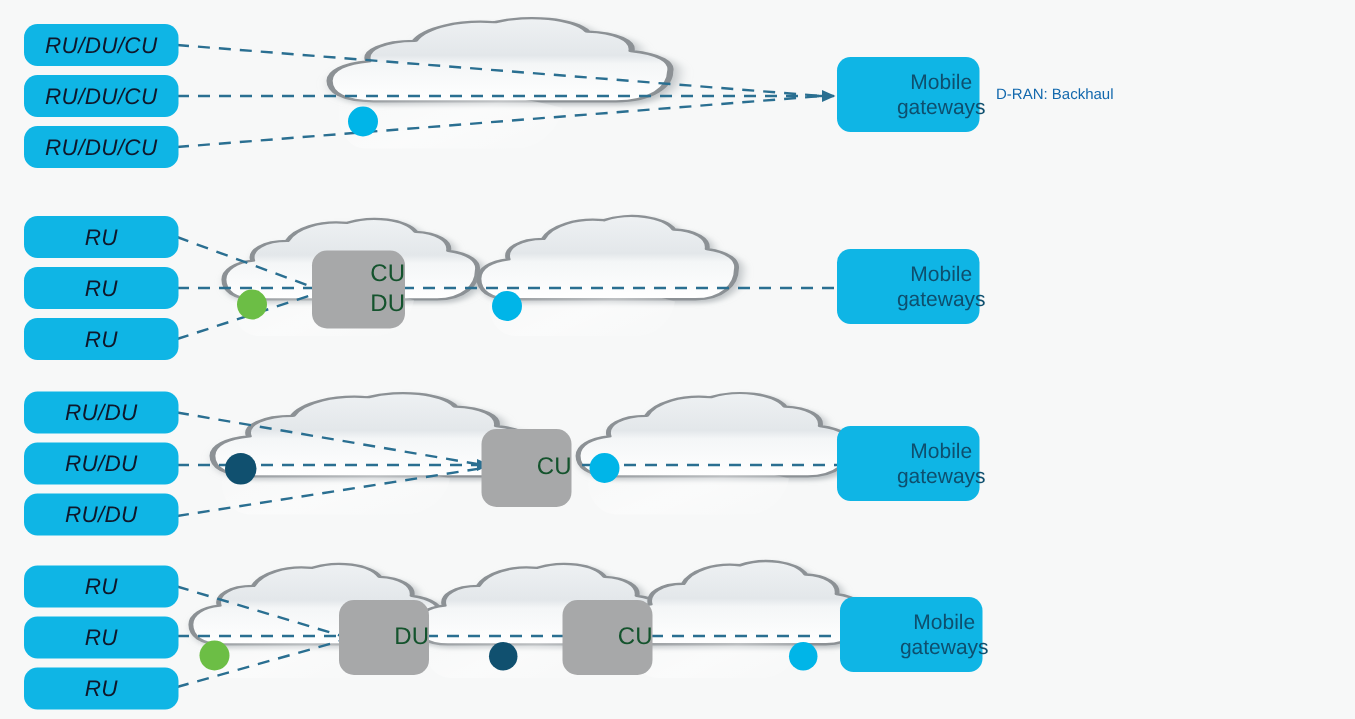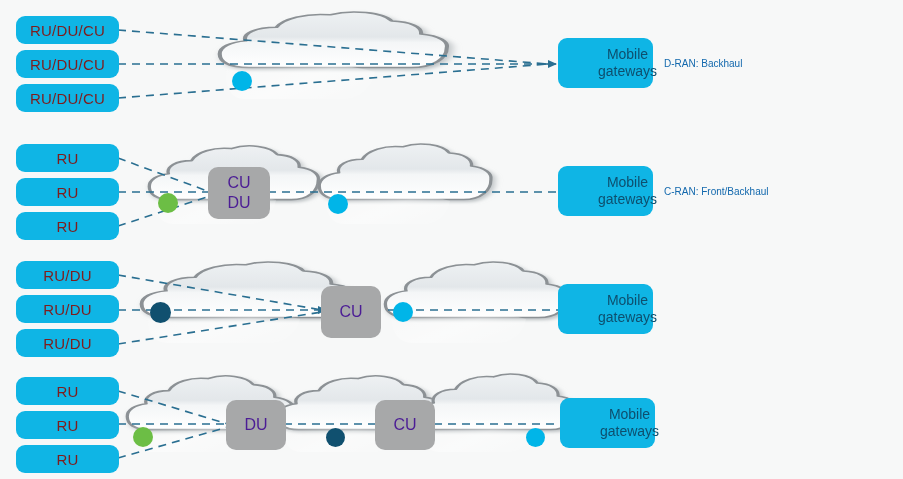--- a/index.html
+++ b/index.html
@@ -11,47 +11,48 @@
     position:relative;
   }
   #stage{position:absolute;left:0;top:0;width:903px;height:479px;}
   svg.layer{position:absolute;left:0;top:0;width:903px;height:479px;}
   .node{position:absolute;box-sizing:border-box;}
 
   
   .pill{
     background:#0fb5e5;
     border-radius:9px;
-    color:#7f1d1d;
+    color:#0f172a;
     font-size:15px;
     display:flex;align-items:center;justify-content:center;
     letter-spacing:0.2px;
     z-index:6;
+    font-style:italic;
   }
   
   .gw{
     background:#0fb5e5;
     border-radius:9px;
     color:#0e4f6e;
     font-size:14px;
     line-height:17px;
     display:flex;align-items:center;justify-content:center;
     text-align:center;
     z-index:7;
     padding-left:44px;
   }
   .gw span{display:block;}
   
   .fbox{
     background:#a7a8a9;
     border-radius:10px;
-    color:#4c1d95;
+    color:#14532d;
     font-size:16px;
     line-height:20px;
-    display:flex;align-items:center;justify-content:center;
+    display:flex;align-items:flex-end;justify-content:center;
     text-align:center;
     flex-direction:column;
     z-index:9;
   }
   
   .annot{
     color:#1268ad;
     font-size:10px;
     white-space:nowrap;
     z-index:8;
@@ -222,21 +223,20 @@
     <span>CU</span>
     <span>DU</span>
   </div>
 
   <div class="node gw" style="left:558px;top:166px;width:95px;height:50px;">
     <div>
       <span>Mobile</span>
       <span>gateways</span>
     </div>
   </div>
-  <div class="node annot" style="left:664px;top:180px;height:22px;">C-RAN: Front/Backhaul</div>
 
   <div class="node pill" style="left:16px;top:261px;width:103px;height:28px;">RU/DU</div>
   <div class="node pill" style="left:16px;top:295px;width:103px;height:28px;">RU/DU</div>
   <div class="node pill" style="left:16px;top:329px;width:103px;height:28px;">RU/DU</div>
 
   <div class="node fbox" style="left:321px;top:286px;width:60px;height:52px;">
     <span>CU</span>
   </div>
 
   <div class="node gw" style="left:558px;top:284px;width:95px;height:50px;">

